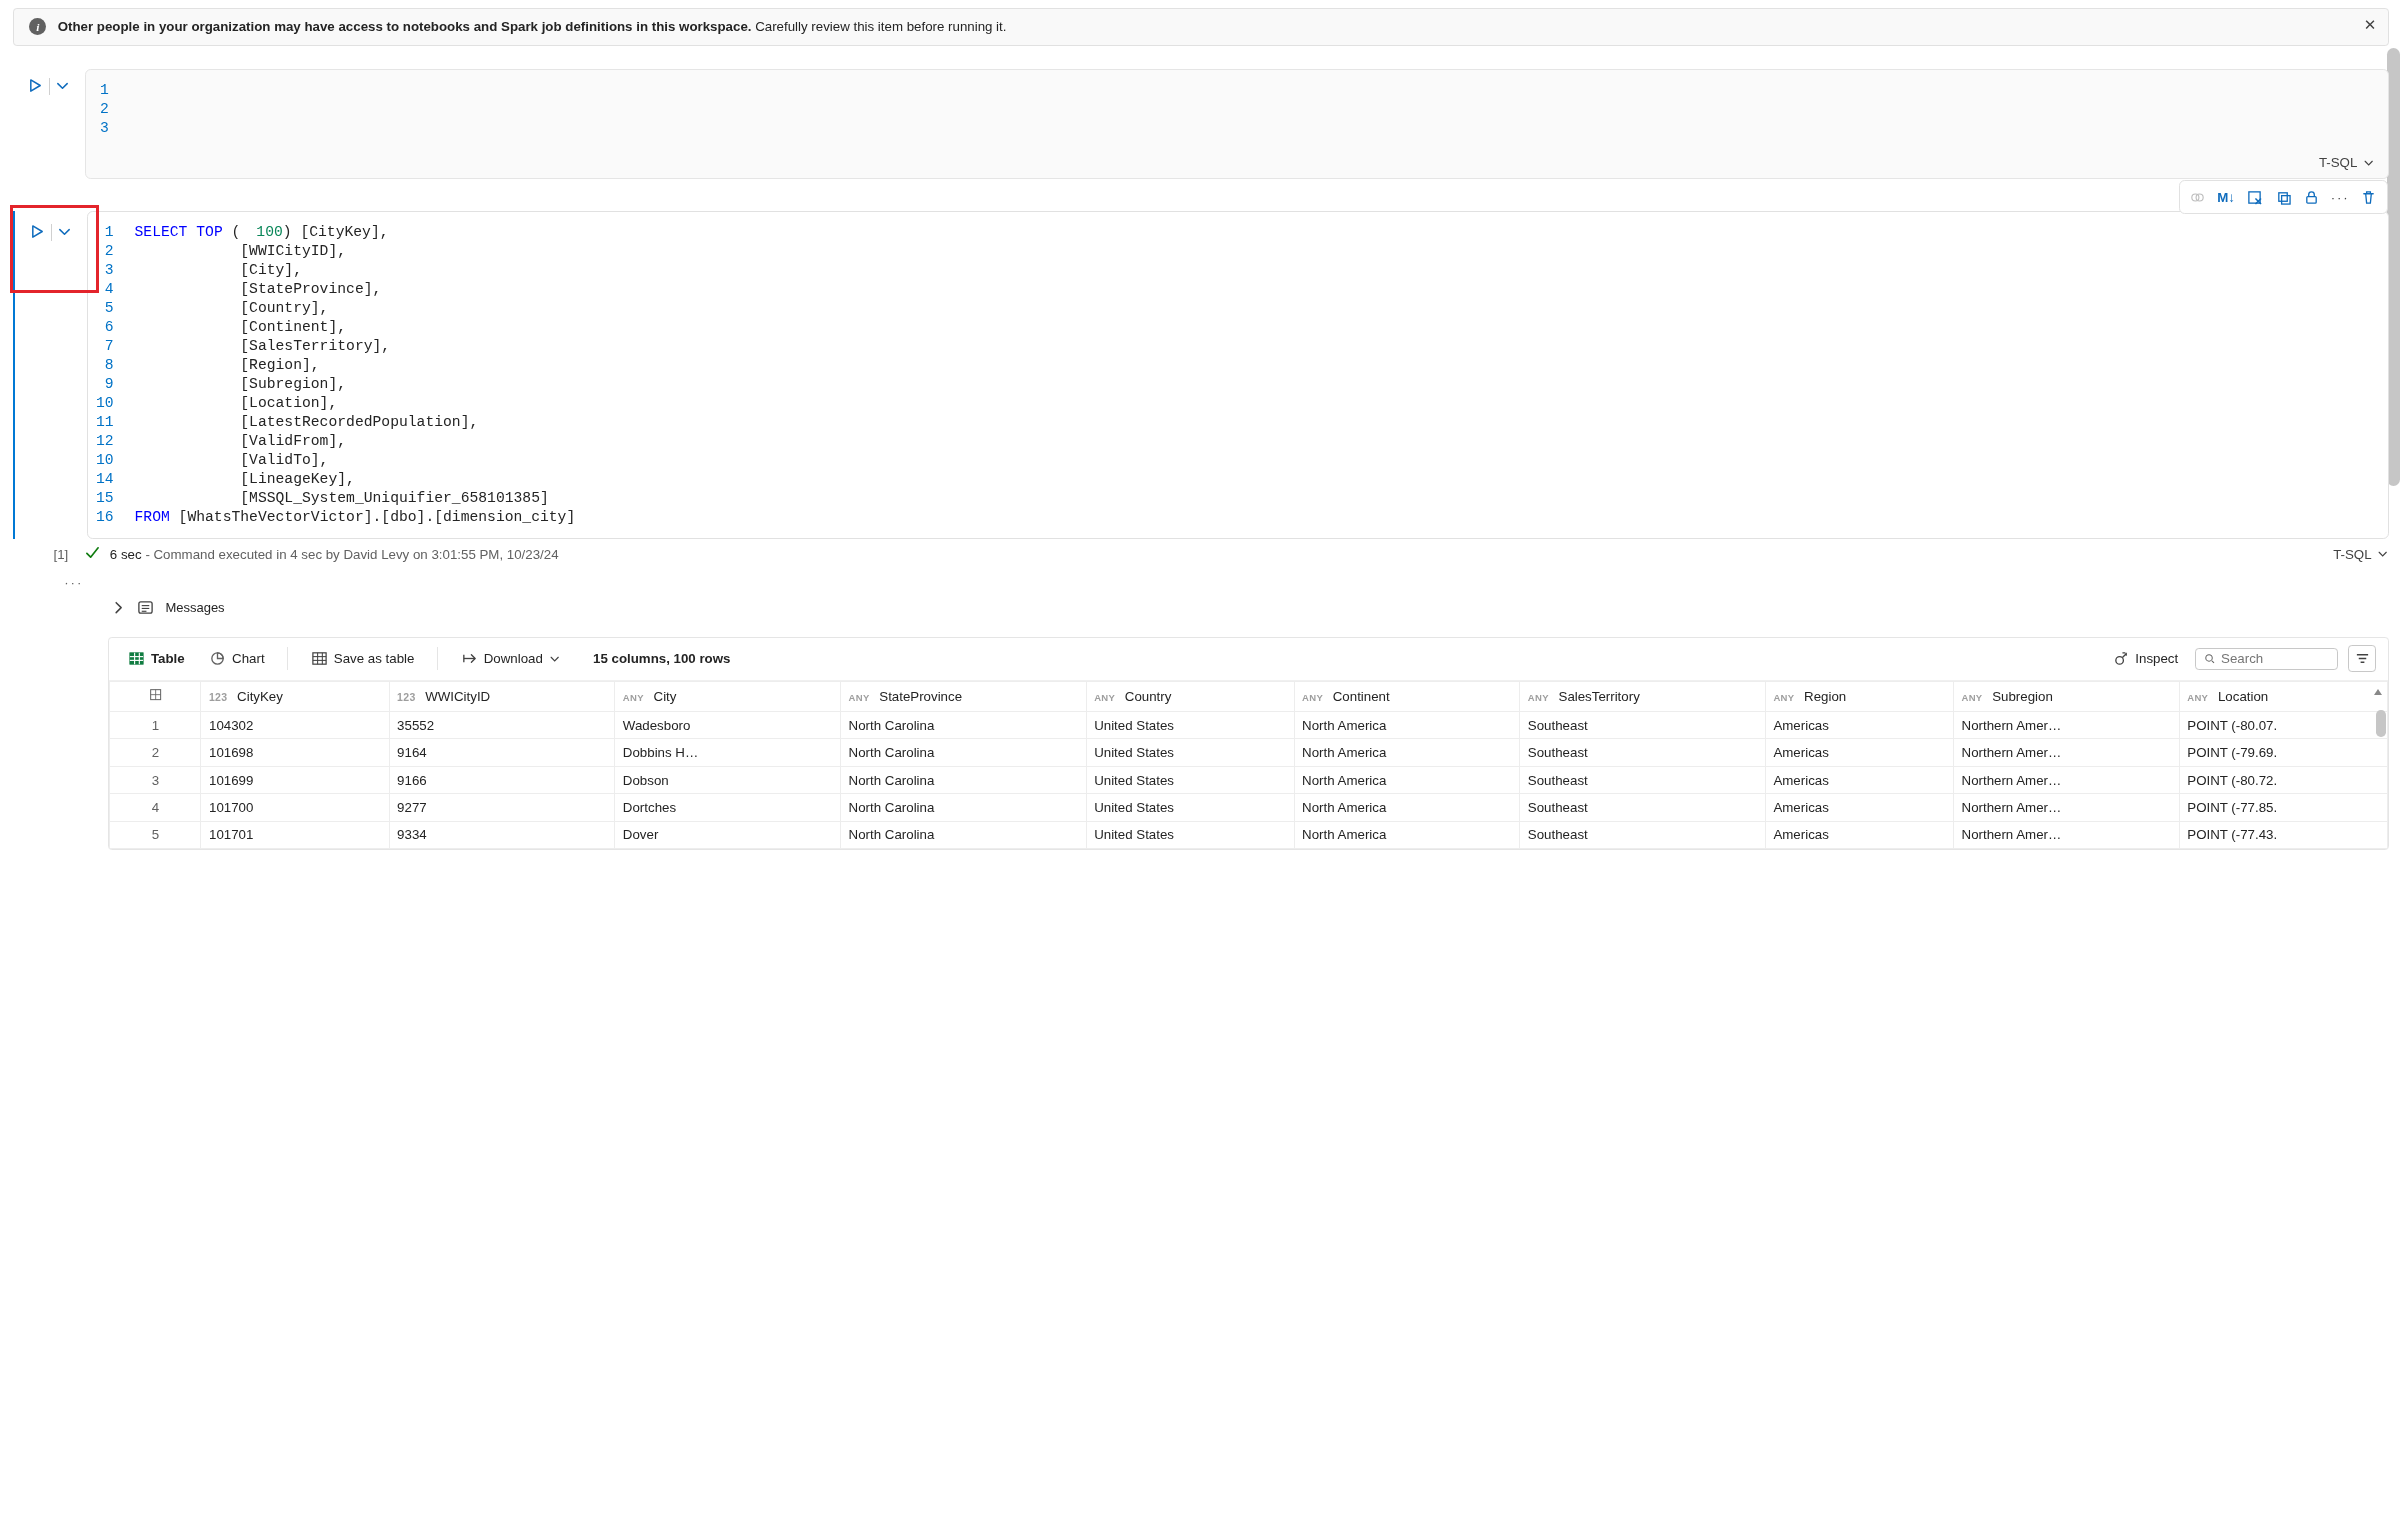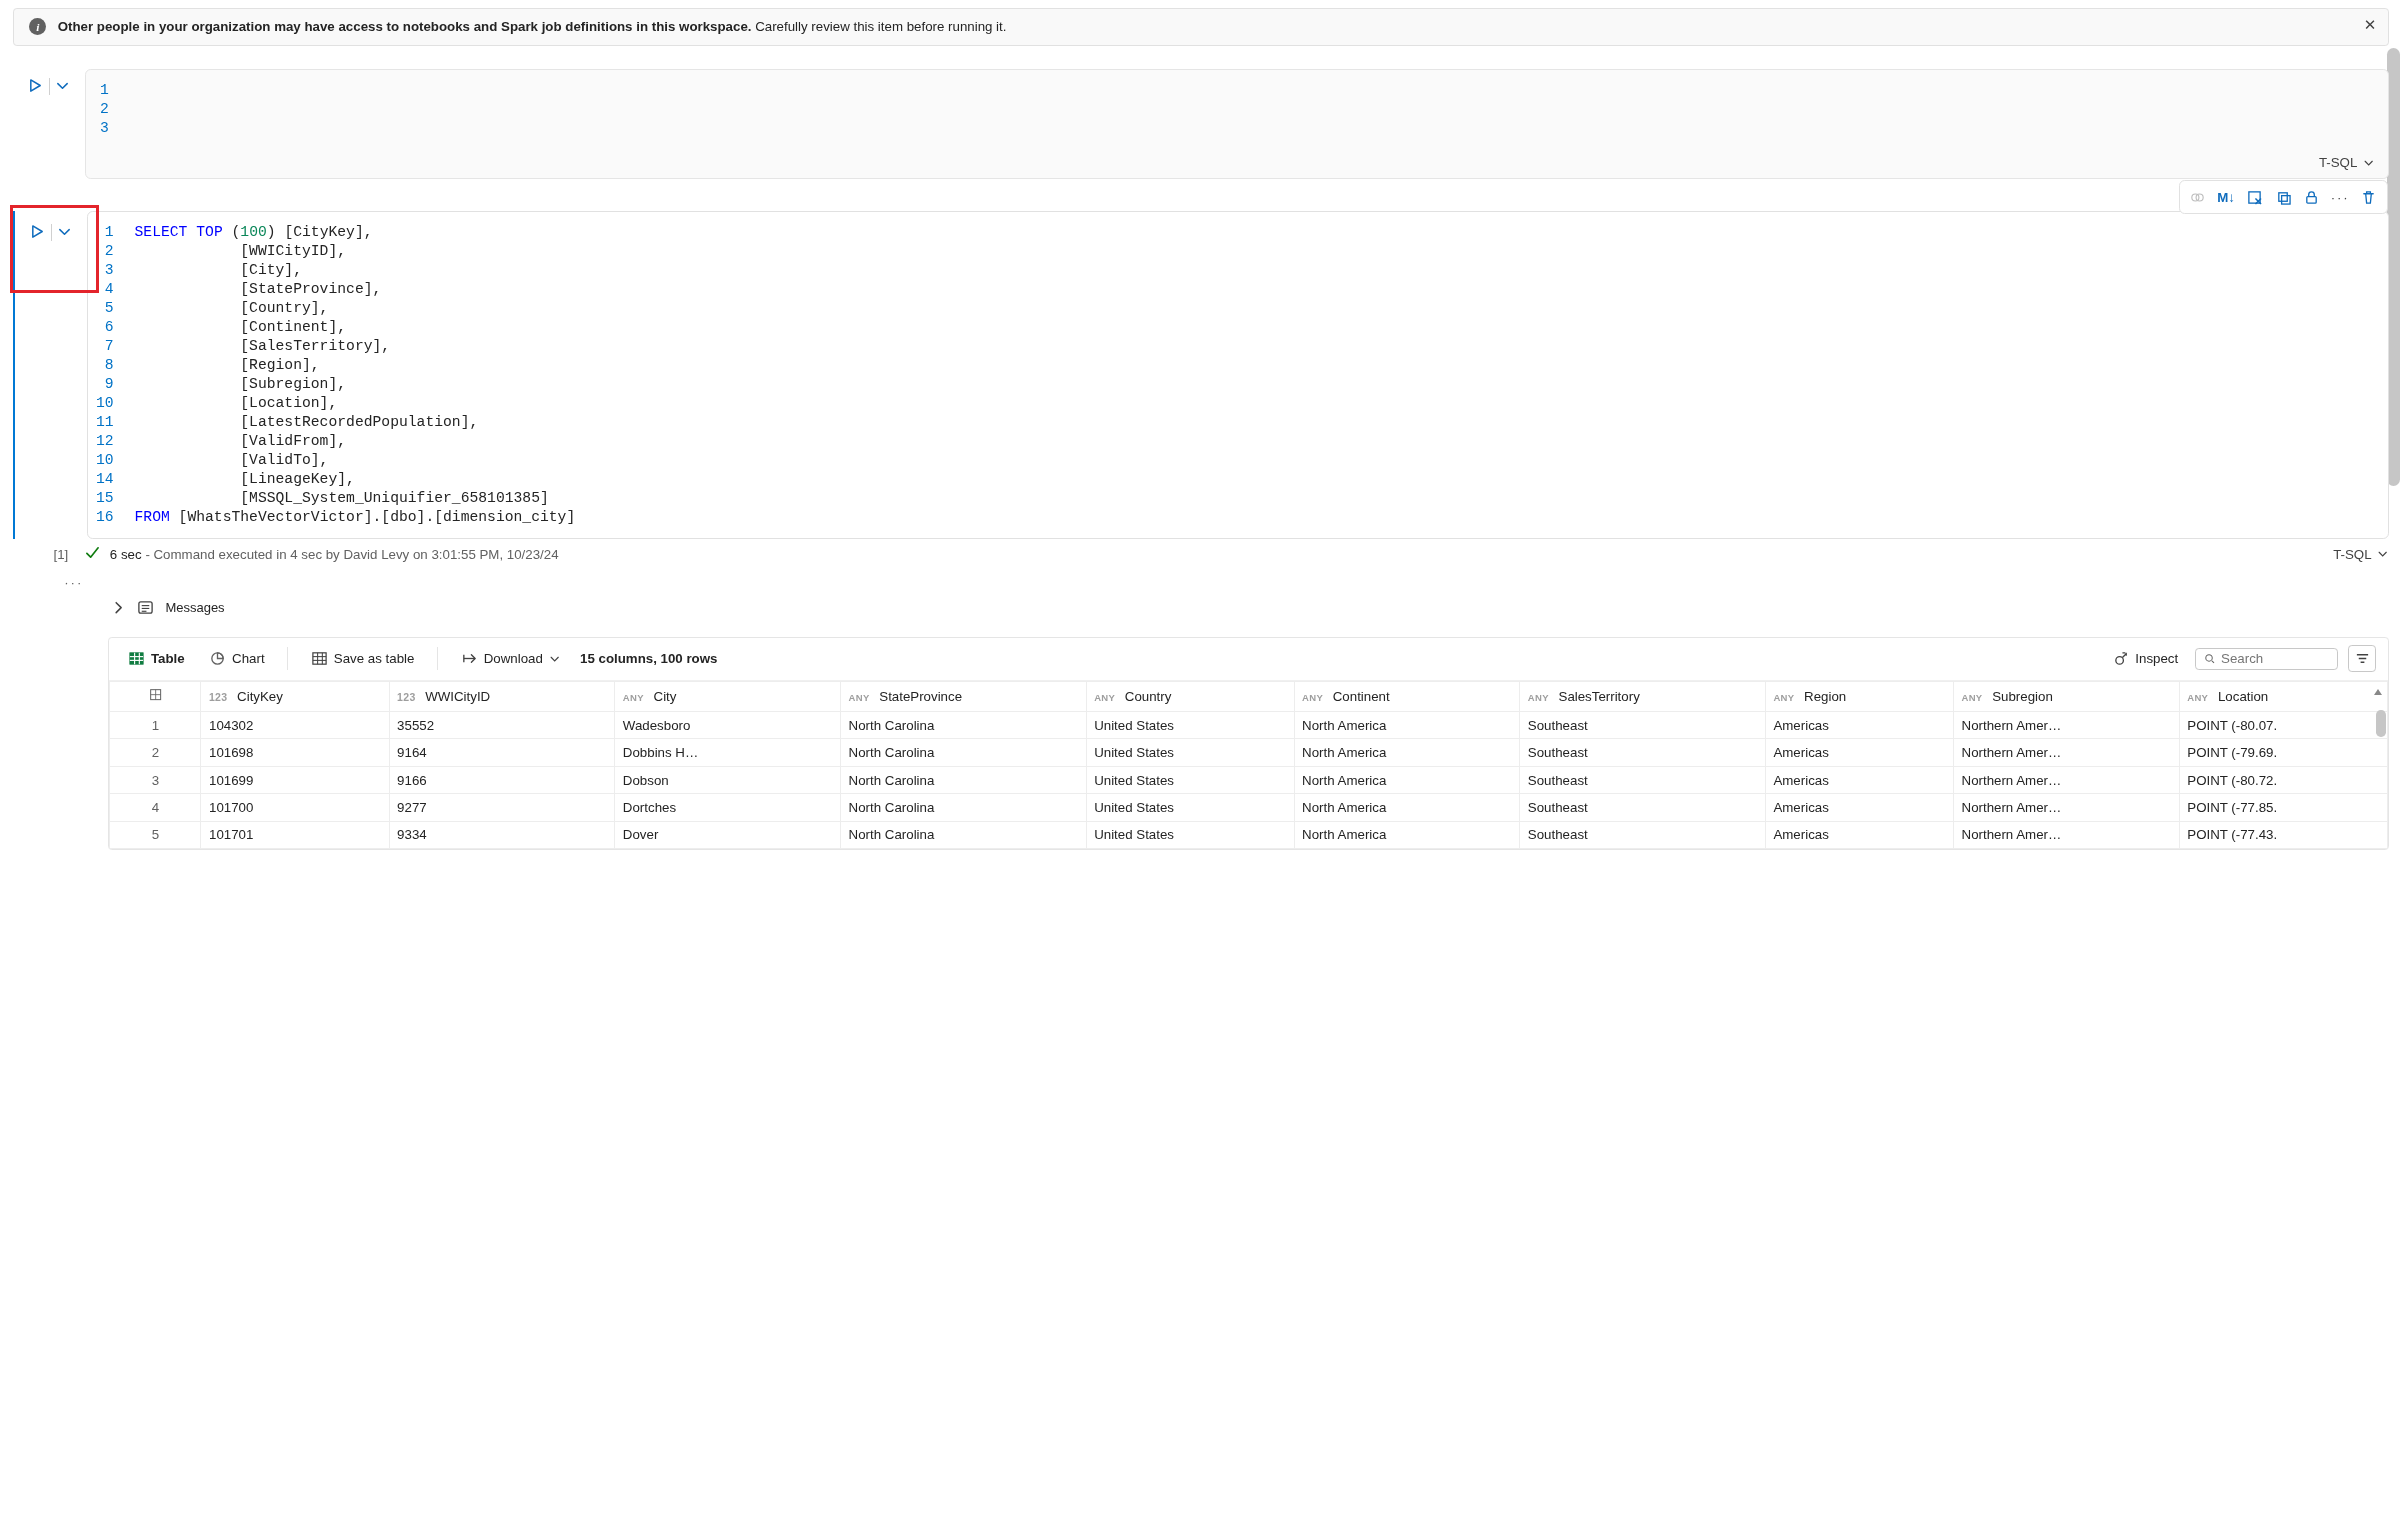--- a/index.html
+++ b/index.html
@@ -89,21 +89,21 @@
   .line-numbers {
     color: #0072c6;
     text-align: right;
     padding-right: 21px;
     user-select: none;
     min-width: 36px;
   }
   .code-lines { white-space: pre; }
   .tok-comment { color: #008000; }
   .tok-keyword { color: #0000ff; }
-  .tok-num { color: #098658; }
+  .tok-num { color: #098658; margin-left: 16px; }
   .cell-footer {
     display: flex;
     align-items: center;
     justify-content: flex-end;
     padding: 5.7px 13.3px 7.6px;
     font-size: 13.3px;
     color: #424242;
   }
   .lang-selector {
     display: flex; align-items: center; gap: 5.7px;
@@ -451,21 +451,21 @@
         <svg width="17" height="17" viewBox="0 0 18 18">
             <line x1="3" y1="9" x2="15" y2="9" stroke="#424242" stroke-width="1.4"></line>
             <polyline points="11,5 15,9 11,13" fill="none" stroke="#424242" stroke-width="1.4" stroke-linecap="round" stroke-linejoin="round"></polyline>
             <line x1="3" y1="5" x2="3" y2="13" stroke="#424242" stroke-width="1.4"></line>
           </svg>
         <span>Download</span>
         <svg width="11.4" height="11.4" viewBox="0 0 16 16">
             <polyline points="3,6 8,11 13,6" fill="none" stroke="#424242" stroke-width="1.6" stroke-linecap="round"></polyline>
           </svg>
       </div>
-      <span style="margin-left:3px;font-weight:600;">15 columns, 100 rows</span>
+      <span style="margin-left:16px;font-weight:600;">15 columns, 100 rows</span>
       <div class="rt-spacer"></div>
       <div class="rt-group">
         <svg width="17" height="17" viewBox="0 0 18 18">
             <circle cx="7" cy="11" r="4" fill="none" stroke="#424242" stroke-width="1.4"></circle>
             <line x1="10" y1="8" x2="14" y2="4" stroke="#424242" stroke-width="1.4"></line>
             <path d="M10 3 L13 3 M14 3 L14 6" stroke="#424242" stroke-width="1.3" fill="none"></path>
           </svg>
         <span>Inspect</span>
       </div>
       <div class="search-box">

